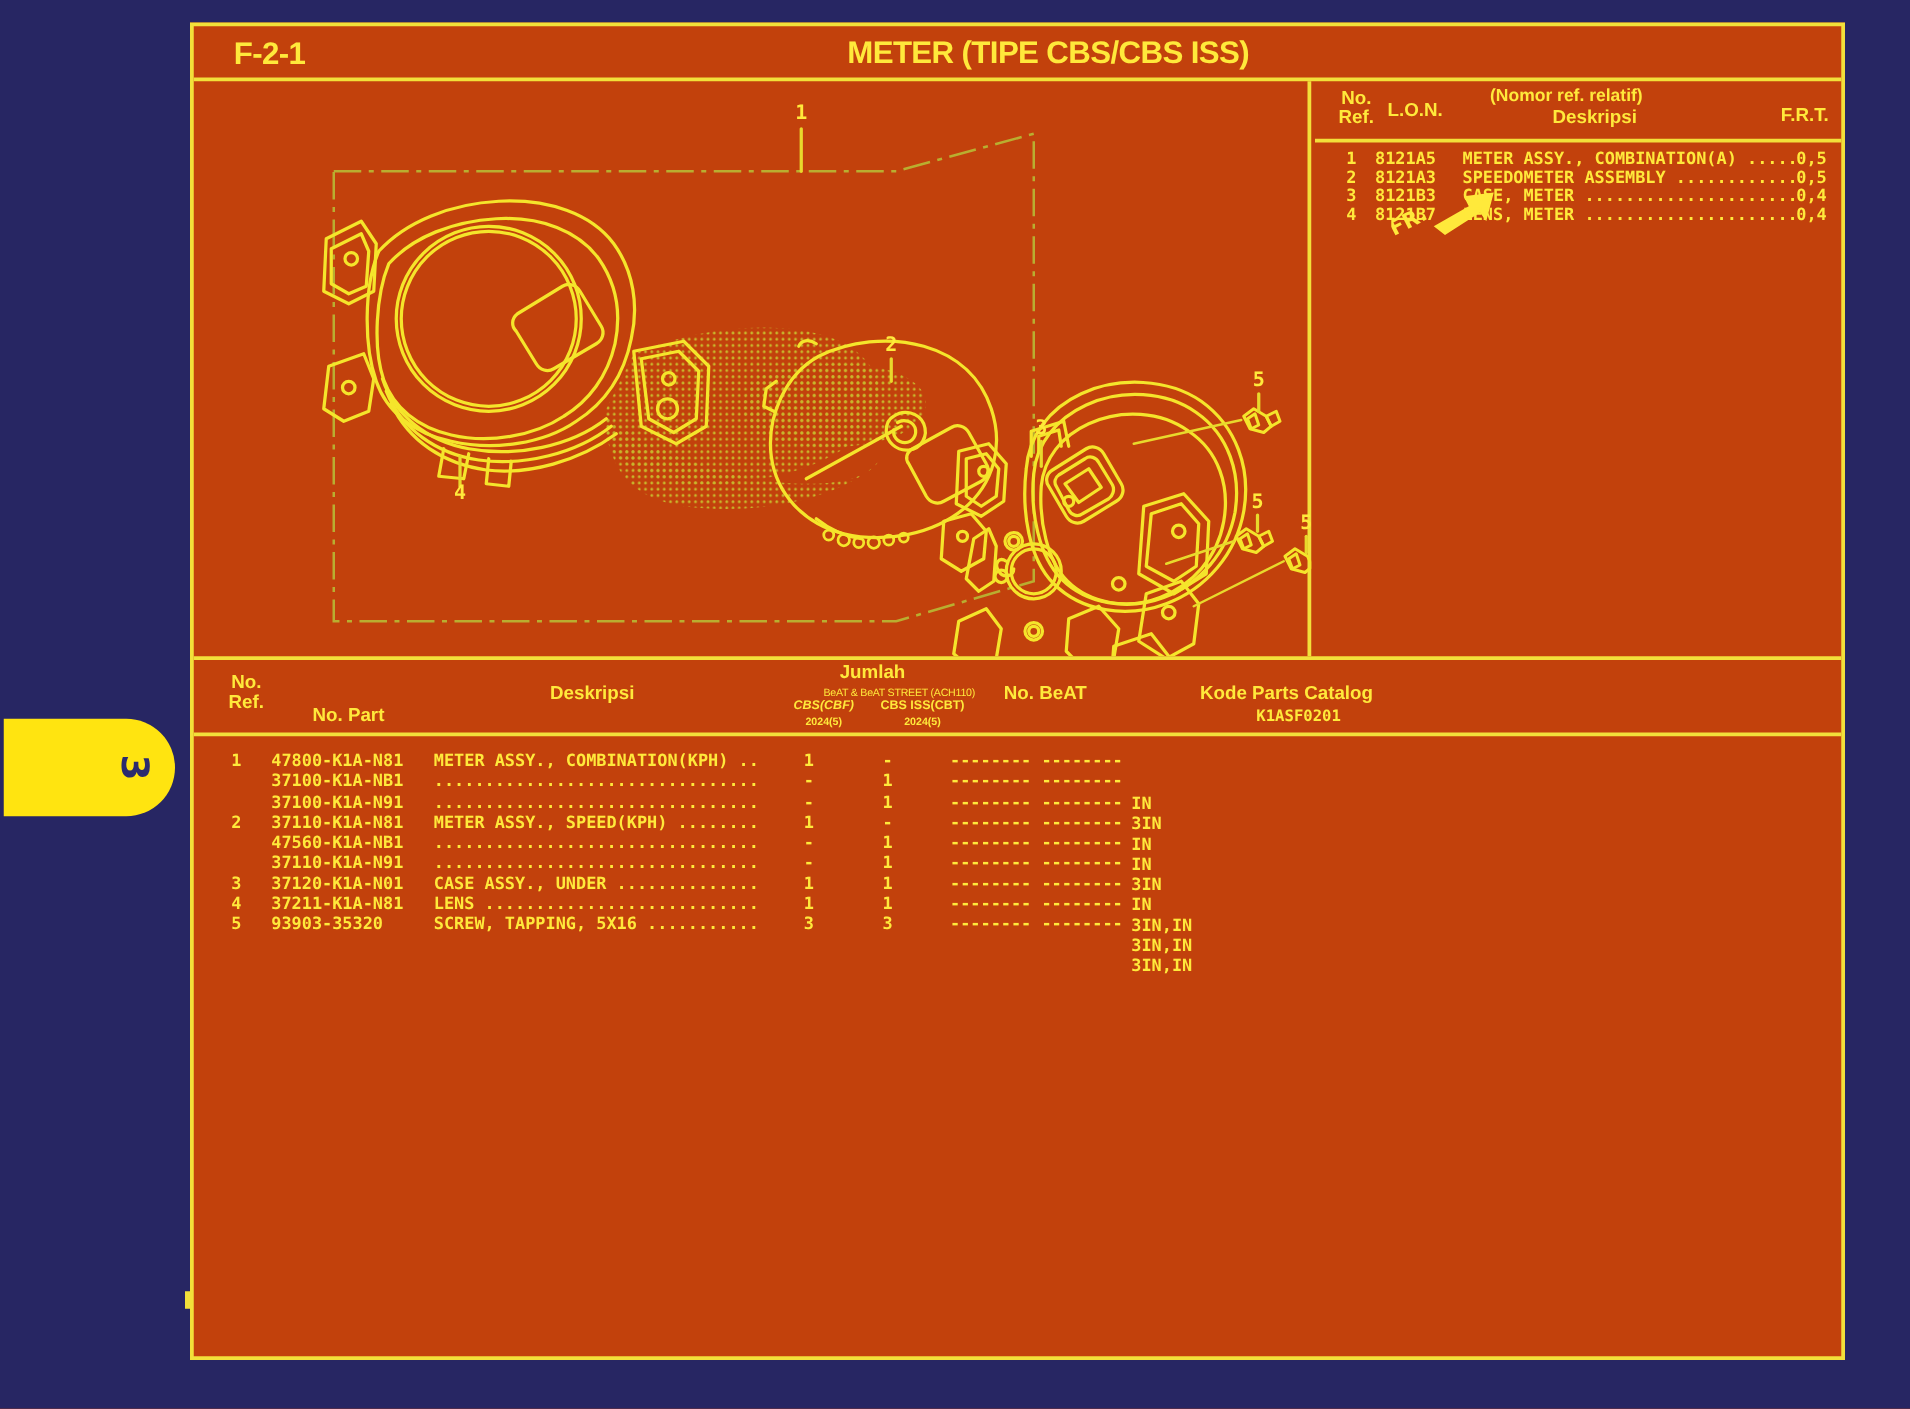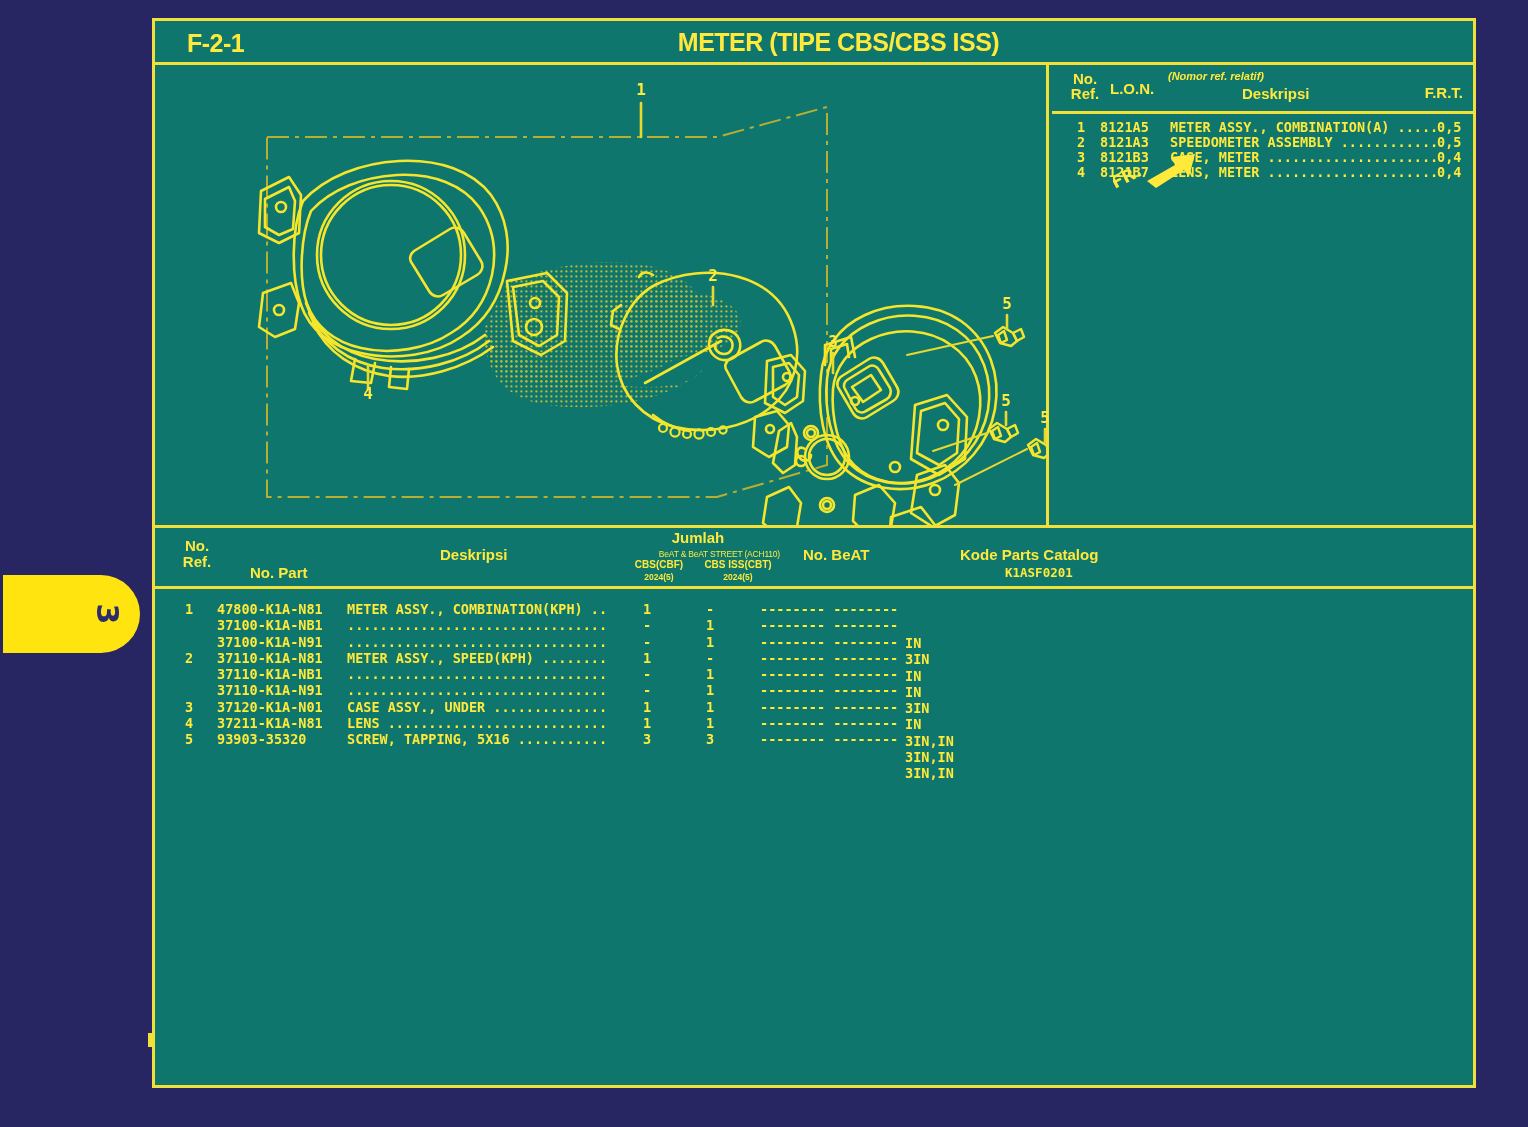--- a/index.html
+++ b/index.html
@@ -7,21 +7,21 @@
     width:1528px;height:1127px;
     background:#272663;
     font-family:"Liberation Sans", sans-serif;
     overflow:hidden;
     position:relative;
   }
   
   #sheet{
     position:absolute;left:152px;top:18px;width:1324px;height:1070px;
     border:3px solid #F2E03A;
-    background:#0f766e;
+    background:#c2410c;
     box-sizing:border-box;
   }
   
   #titlebar{
     position:absolute;left:0;top:0;width:100%;height:44px;
     border-bottom:3px solid #F2E03A;
     box-sizing:border-box;
   }
   #page-code{
     position:absolute;left:32px;top:8px;
@@ -47,21 +47,21 @@
   #lon-pane{
     position:absolute;left:897px;top:44px;right:0;height:460px;
   }
   #lon-head{
     position:relative;height:46px;
     border-bottom:3px solid #F2E03A;
   }
   .lh{position:absolute;color:#FFE93B;font-size:15px;font-weight:bold;line-height:15px;}
   #lh-noref{left:14px;top:6px;text-align:center;width:38px;}
   #lh-lon{left:58px;top:16px;}
-  #lh-desc1{left:116px;top:4px;font-size:11px;font-weight:bold;font-style:italic;}
+  #lh-desc1{left:140px;top:4px;font-size:14px;font-weight:bold;}
   #lh-desc2{left:190px;top:21px;}
   #lh-frt{right:10px;top:20px;}
   #lon-body{position:relative;padding-top:5px;}
   .lon-row{
     position:relative;height:15px;color:#FFE93B;
     font-family:"DejaVu Sans Mono", monospace;font-size:13.5px;font-weight:bold;
     white-space:pre;
   }
   .lr-no{position:absolute;left:18px;width:22px;text-align:center;}
   .lr-lon{position:absolute;left:48px;}
@@ -81,21 +81,21 @@
   }
   #parts-head{
     position:relative;height:58px;border-bottom:3px solid #F2E03A;
   }
   .ph{position:absolute;color:#FFE93B;font-size:15px;font-weight:bold;line-height:16px;}
   #ph-noref{left:22px;top:10px;text-align:center;width:40px;}
   #ph-nopart{left:95px;top:37px;}
   #ph-desk{left:285px;top:19px;}
   #ph-jumlah{left:468px;top:2px;width:150px;text-align:center;font-size:15px;}
   #ph-model{left:460px;top:18px;width:165px;text-align:right;font-size:8.5px;font-weight:normal;letter-spacing:-0.2px;}
-  #ph-cbs{left:466px;top:29px;width:76px;text-align:center;font-size:10px;}
+  #ph-cbs{left:466px;top:29px;width:76px;text-align:center;font-size:10px;font-style:italic;}
   #ph-cbsiss{left:540px;top:29px;width:86px;text-align:center;font-size:10px;}
   #ph-yr1{left:466px;top:41px;width:76px;text-align:center;font-size:8.5px;}
   #ph-yr2{left:540px;top:41px;width:86px;text-align:center;font-size:8.5px;}
   #ph-noseri{left:648px;top:19px;}
   #ph-kode{left:805px;top:19px;}
   #parts-body{position:relative;padding-top:12px;}
   .pt-row{
     position:relative;height:16.3px;color:#FFE93B;
     font-family:"DejaVu Sans Mono", monospace;font-size:13.5px;font-weight:bold;
     white-space:pre;
@@ -349,21 +349,21 @@
       <div class="ph" id="ph-yr1">2024(5)</div>
       <div class="ph" id="ph-yr2">2024(5)</div>
       <div class="ph" id="ph-noseri">No. BeAT</div>
       <div class="ph" id="ph-kode">Kode Parts Catalog</div>
     </div>
     <div id="parts-body">
         <div class="pt-row"><span class="pr-no">1</span><span class="pr-part">47800-K1A-N81</span><span class="pr-desc">METER ASSY., COMBINATION(KPH) ..</span><span class="pr-q1">1</span><span class="pr-q2">-</span><span class="pr-seri">-------- --------</span><span class="pr-kode">IN</span></div>
         <div class="pt-row"><span class="pr-no"></span><span class="pr-part">37100-K1A-NB1</span><span class="pr-desc">................................</span><span class="pr-q1">-</span><span class="pr-q2">1</span><span class="pr-seri">-------- --------</span><span class="pr-kode">3IN</span></div>
         <div class="pt-row"><span class="pr-no"></span><span class="pr-part">37100-K1A-N91</span><span class="pr-desc">................................</span><span class="pr-q1">-</span><span class="pr-q2">1</span><span class="pr-seri">-------- --------</span><span class="pr-kode">IN</span></div>
         <div class="pt-row"><span class="pr-no">2</span><span class="pr-part">37110-K1A-N81</span><span class="pr-desc">METER ASSY., SPEED(KPH) ........</span><span class="pr-q1">1</span><span class="pr-q2">-</span><span class="pr-seri">-------- --------</span><span class="pr-kode">IN</span></div>
-        <div class="pt-row"><span class="pr-no"></span><span class="pr-part">37110-K1A-NB1</span><span class="pr-desc">................................</span><span class="pr-q1">-</span><span class="pr-q2">1</span><span class="pr-seri">-------- --------</span><span class="pr-kode">3IN</span></div>
+        <div class="pt-row"><span class="pr-no"></span><span class="pr-part">47560-K1A-NB1</span><span class="pr-desc">................................</span><span class="pr-q1">-</span><span class="pr-q2">1</span><span class="pr-seri">-------- --------</span><span class="pr-kode">3IN</span></div>
         <div class="pt-row"><span class="pr-no"></span><span class="pr-part">37110-K1A-N91</span><span class="pr-desc">................................</span><span class="pr-q1">-</span><span class="pr-q2">1</span><span class="pr-seri">-------- --------</span><span class="pr-kode">IN</span></div>
         <div class="pt-row"><span class="pr-no">3</span><span class="pr-part">37120-K1A-N01</span><span class="pr-desc">CASE ASSY., UNDER ..............</span><span class="pr-q1">1</span><span class="pr-q2">1</span><span class="pr-seri">-------- --------</span><span class="pr-kode">3IN,IN</span></div>
         <div class="pt-row"><span class="pr-no">4</span><span class="pr-part">37211-K1A-N81</span><span class="pr-desc">LENS ...........................</span><span class="pr-q1">1</span><span class="pr-q2">1</span><span class="pr-seri">-------- --------</span><span class="pr-kode">3IN,IN</span></div>
         <div class="pt-row"><span class="pr-no">5</span><span class="pr-part">93903-35320</span><span class="pr-desc">SCREW, TAPPING, 5X16 ...........</span><span class="pr-q1">3</span><span class="pr-q2">3</span><span class="pr-seri">-------- --------</span><span class="pr-kode">3IN,IN</span></div>
       </div>
   </div>
 
   <div id="side-tab">
     <div id="side-tab-label">3</div>
   </div>

